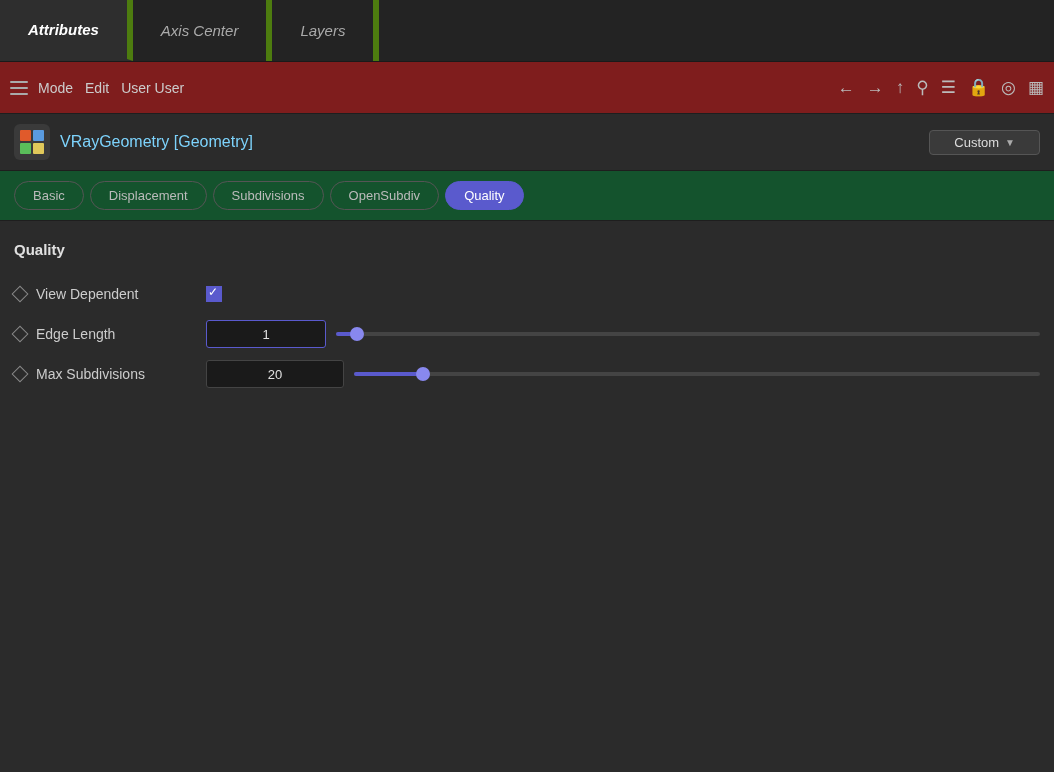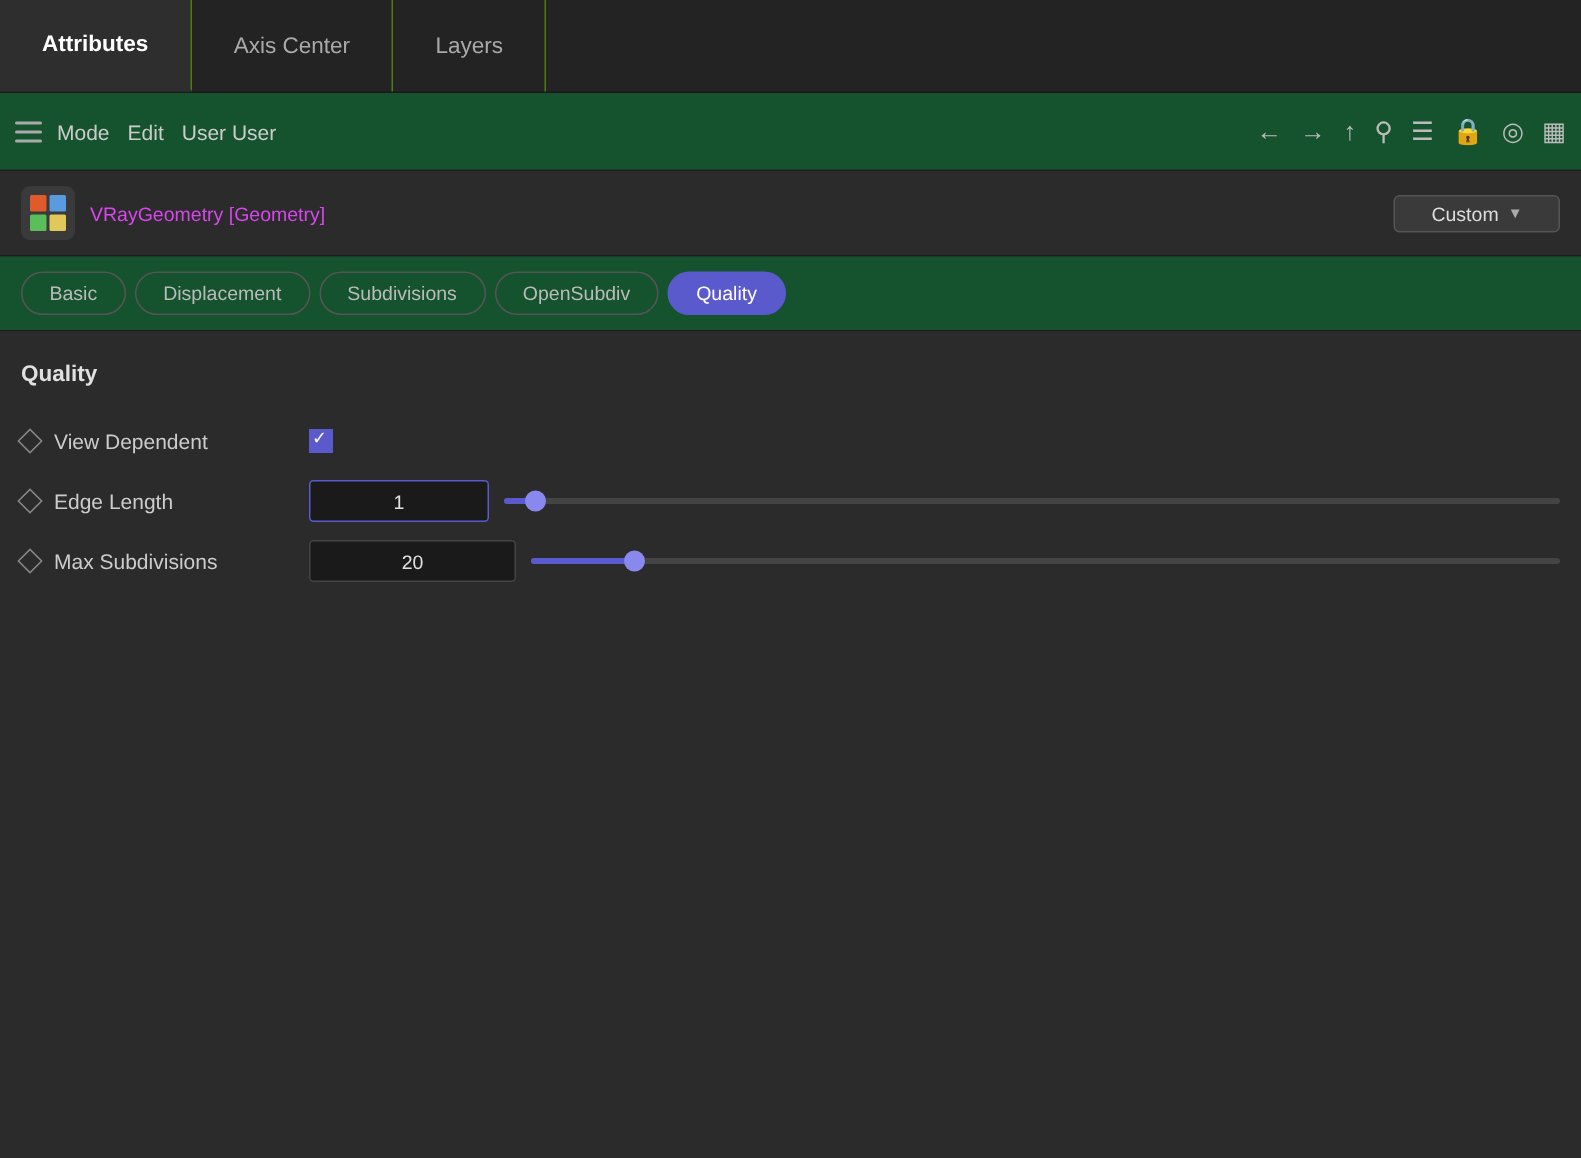--- a/index.html
+++ b/index.html
@@ -22,34 +22,35 @@
       height: 62px;
     }
     .top-tab {
       padding: 16px 28px;
       height: 100%;
       display: flex;
       align-items: center;
       font-size: 15px;
       color: #aaa;
       cursor: pointer;
-      border-right: 1px solid #4d7c0f;
+      border-right: 6px solid #4d7c0f;
+      font-style: italic;
     }
     .top-tab.active {
       background: #2e2e2e;
       color: #fff;
       font-weight: 600;
       border-bottom: 2px solid #2e2e2e;
     }
 
     
     .toolbar {
       display: flex;
       align-items: center;
-      background: #14532d;
+      background: #7f1d1d;
       padding: 0 10px;
       height: 52px;
       border-bottom: 1px solid #1e1e1e;
       gap: 6px;
     }
     .toolbar-hamburger {
       display: flex; flex-direction: column; gap: 4px; cursor: pointer; margin-right: 4px;
     }
     .toolbar-hamburger span {
       display: block; width: 18px; height: 2px; background: #aaa; border-radius: 1px;
@@ -84,22 +85,22 @@
     }
     .object-icon {
       width: 36px;
       height: 36px;
       background: #3a3a3a;
       border-radius: 6px;
       display: flex; align-items: center; justify-content: center;
       font-size: 18px;
     }
     .object-title {
-      font-size: 13px;
-      color: #d946ef;
+      font-size: 16px;
+      color: #7dd3fc;
       font-weight: 400;
       flex: 1;
     }
     .preset-dropdown {
       display: flex;
       align-items: center;
       background: #3a3a3a;
       border: 1px solid #555;
       border-radius: 4px;
       padding: 4px 24px;

